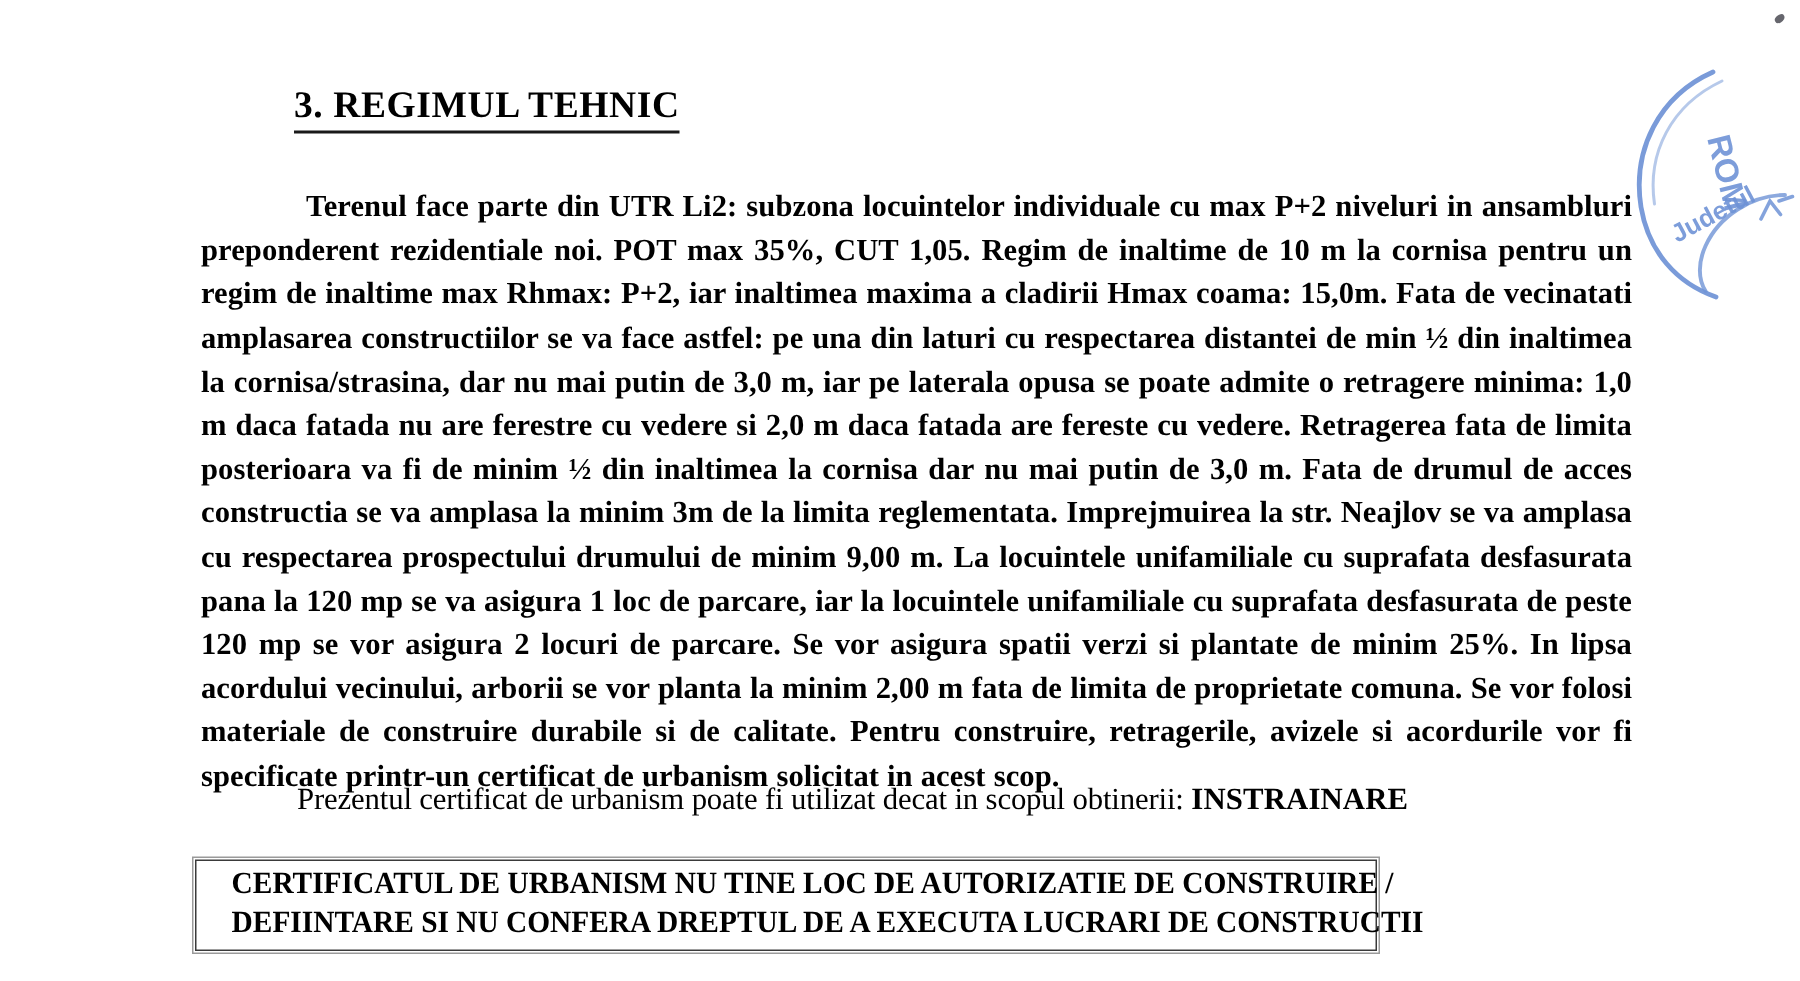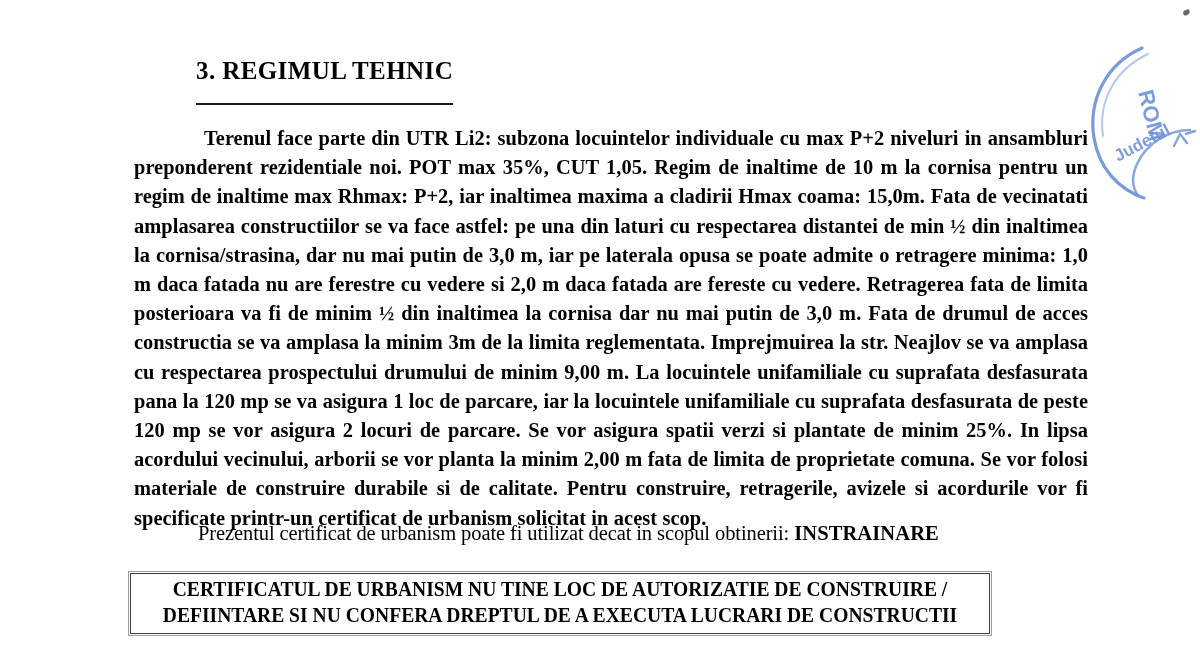--- a/index.html
+++ b/index.html
@@ -24,21 +24,21 @@
   
   .section-heading {
     position: absolute;
     left: 196px;
     top: 57px;
     font-size: 25px;
     font-weight: bold;
     letter-spacing: 0.4px;
     white-space: nowrap;
     border-bottom: 2px solid #1a1a1a;
-    padding-bottom: 17px;
+    padding-bottom: 1px;
     line-height: 1.15;
   }
 
   
   .body-block {
     position: absolute;
     left: 124px;
     top: 114px;
     width: 974px;
   }
@@ -69,21 +69,21 @@
   .usage-line .purpose {
     font-weight: bold;
     letter-spacing: 0.1px;
   }
 
   
   .notice-box {
     position: absolute;
     left: 128px;
     top: 571px;
-    width: 864px;
+    width: 792px;
     box-sizing: border-box;
     border: 1px solid #9a9a9a;
     padding: 1px;
     background: #ffffff;
   }
   .notice-box-inner {
     border: 1px solid #3a3a3a;
     padding: 3px 6px 5px 6px;
   }
   .notice-line {

